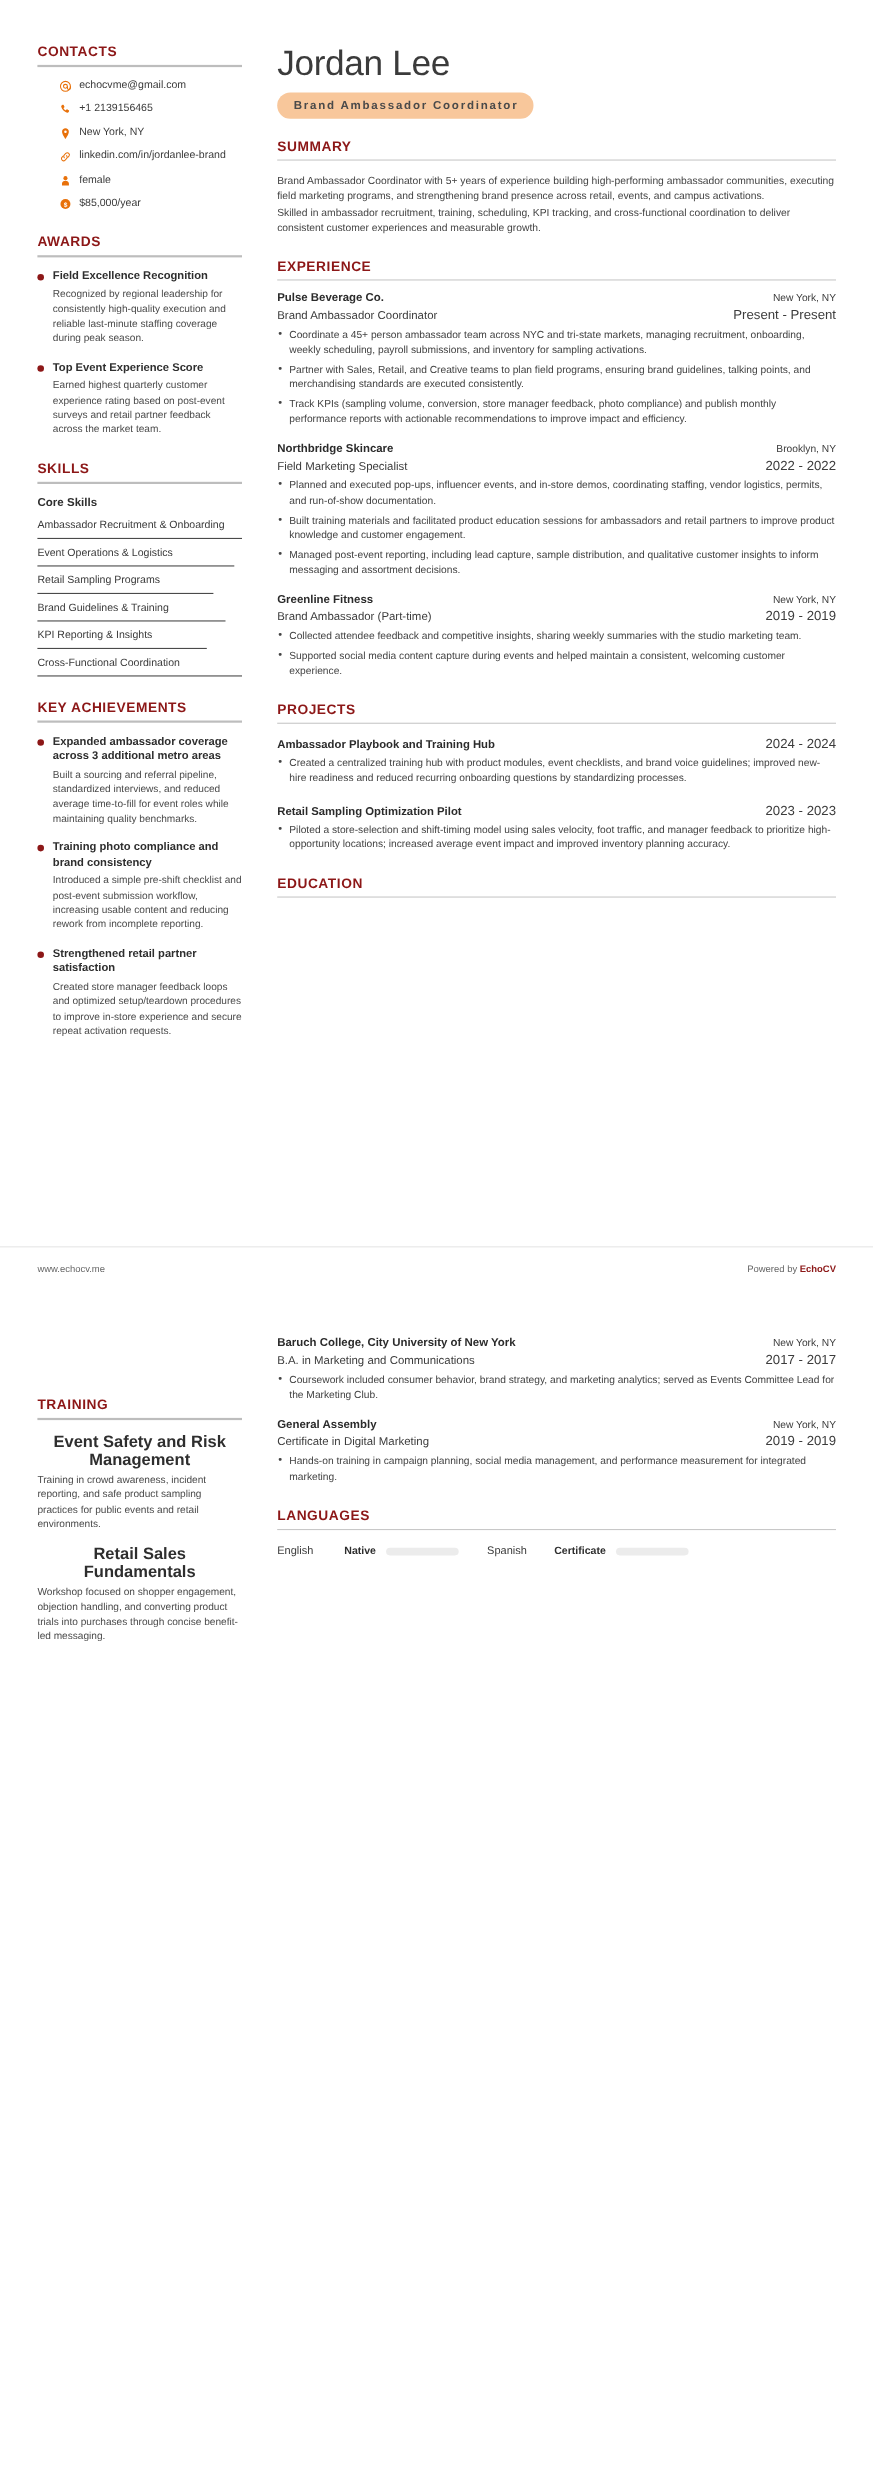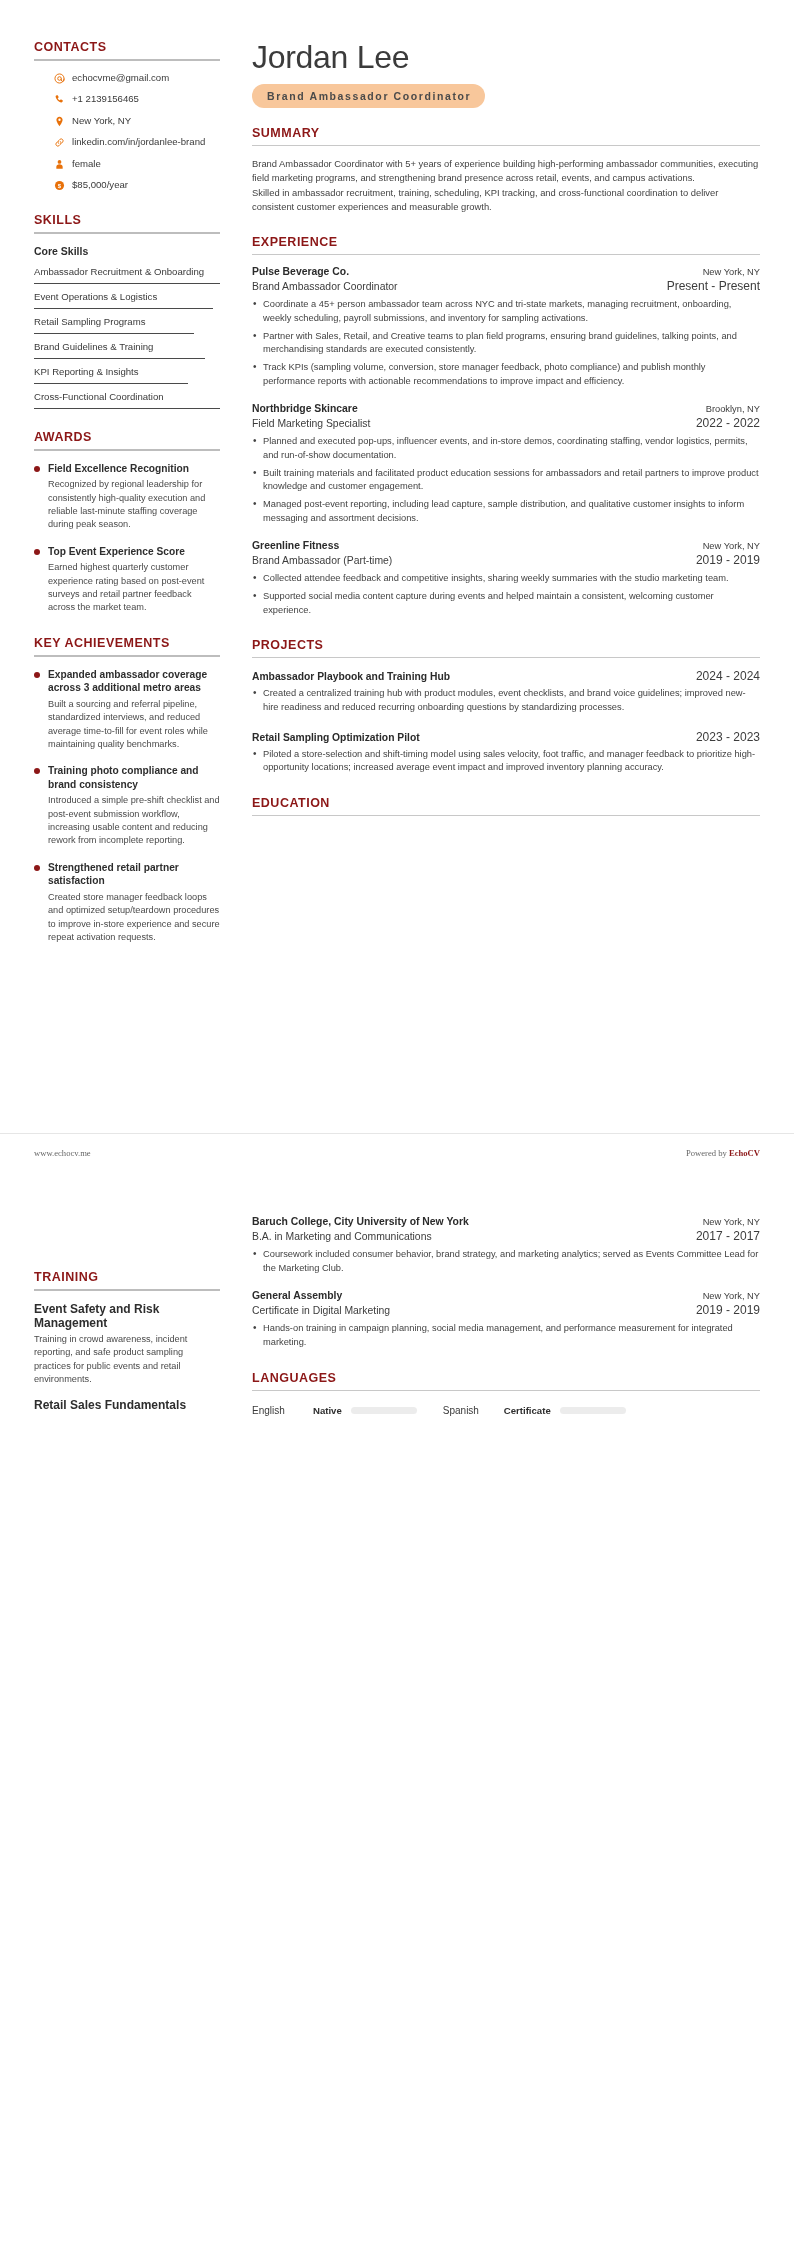--- a/index.html
+++ b/index.html
@@ -112,24 +112,25 @@
     margin-bottom: 3px;
   }
   .bb-desc {
     font-size: 9.2px;
     color: #4a4a4a;
     line-height: 1.45;
   }
 
   
   .train-title {
-    font-size: 12px;
+    font-size: 15px;
     font-weight: bold;
     color: #2e2e2e;
     margin-bottom: 3px;
+    text-align: center;
   }
   .train-desc {
     font-size: 9.2px;
     color: #4a4a4a;
     line-height: 1.45;
     margin-bottom: 12px;
   }
 
   
   .name {
@@ -253,21 +254,20 @@
     position: relative;
     width: 794px;
     padding: 14px 34px 16px 34px;
     display: flex;
     justify-content: space-between;
     align-items: center;
     font-size: 8.6px;
     color: #666666;
     border-top: 1px solid #e6e6e6;
     margin-top: 10px;
-    font-family: Liberation Serif, serif;
   }
   .footer .brand { color: #666666; }
   .footer .brand b { color: #8C1717; }
   .page-gap { height: 14px; background: #ffffff; }
 </style>
 <style>#sk0:after{width:100%;}</style><style>#sk1:after{width:96%;}</style><style>#sk2:after{width:86%;}</style><style>#sk3:after{width:92%;}</style><style>#sk4:after{width:83%;}</style><style>#sk5:after{width:100%;}</style></head>
 <body>
 
 <div class="page">
   <div class="sheet">
@@ -328,58 +328,58 @@
         </div>
 
         <div class="contact-row">
           <span class="cicon">
             <svg width="11" height="11" viewBox="0 0 16 16">
               <circle cx="8" cy="8" r="6.6" fill="#E8710A"></circle>
               <text x="8" y="11.4" font-size="8.6" font-family="Liberation Sans, sans-serif" fill="#ffffff" text-anchor="middle" font-weight="bold">$</text>
             </svg>
           </span>
           <span class="contact-txt">$85,000/year</span>
+        </div>
+      </div>
+
+      <div class="sec">
+        <div class="sec-head">AWARDS</div>
+        <div class="sec-rule"></div>
+
+        <div class="bullet-block">
+          <span class="dot"></span>
+          <div class="bb-body">
+            <div class="bb-title">Field Excellence Recognition</div>
+            <div class="bb-desc">Recognized by regional leadership for consistently high-quality execution and reliable last-minute staffing coverage during peak season.</div>
+          </div>
+        </div>
+        <div class="bullet-block">
+          <span class="dot"></span>
+          <div class="bb-body">
+            <div class="bb-title">Top Event Experience Score</div>
+            <div class="bb-desc">Earned highest quarterly customer experience rating based on post-event surveys and retail partner feedback across the market team.</div>
+          </div>
         </div>
       </div>
 
       <div class="sec">
         <div class="sec-head">SKILLS</div>
         <div class="sec-rule"></div>
         <div class="skills-sub">Core Skills</div>
         <div>
           <div class="skill-item" id="sk0">Ambassador Recruitment &amp; Onboarding</div>
           <div class="skill-item" id="sk1">Event Operations &amp; Logistics</div>
           <div class="skill-item" id="sk2">Retail Sampling Programs</div>
           <div class="skill-item" id="sk3">Brand Guidelines &amp; Training</div>
           <div class="skill-item" id="sk4">KPI Reporting &amp; Insights</div>
           <div class="skill-item" id="sk5">Cross-Functional Coordination</div>
         </div>
       </div>
 
       <div class="sec">
-        <div class="sec-head">AWARDS</div>
-        <div class="sec-rule"></div>
-
-        <div class="bullet-block">
-          <span class="dot"></span>
-          <div class="bb-body">
-            <div class="bb-title">Field Excellence Recognition</div>
-            <div class="bb-desc">Recognized by regional leadership for consistently high-quality execution and reliable last-minute staffing coverage during peak season.</div>
-          </div>
-        </div>
-        <div class="bullet-block">
-          <span class="dot"></span>
-          <div class="bb-body">
-            <div class="bb-title">Top Event Experience Score</div>
-            <div class="bb-desc">Earned highest quarterly customer experience rating based on post-event surveys and retail partner feedback across the market team.</div>
-          </div>
-        </div>
-      </div>
-
-      <div class="sec">
         <div class="sec-head">KEY ACHIEVEMENTS</div>
         <div class="sec-rule"></div>
 
         <div class="bullet-block">
           <span class="dot"></span>
           <div class="bb-body">
             <div class="bb-title">Expanded ambassador coverage across 3 additional metro areas</div>
             <div class="bb-desc">Built a sourcing and referral pipeline, standardized interviews, and reduced average time-to-fill for event roles while maintaining quality benchmarks.</div>
           </div>
         </div>
@@ -518,20 +518,21 @@
       <div class="sec">
         <div class="sec-head">TRAINING</div>
         <div class="sec-rule"></div>
 
         <div>
           <div class="train-title">Event Safety and Risk Management</div>
           <div class="train-desc">Training in crowd awareness, incident reporting, and safe product sampling practices for public events and retail environments.</div>
         </div>
         <div>
           <div class="train-title">Retail Sales Fundamentals</div>
+          <div class="train-desc">Workshop focused on shopper engagement, objection handling, and converting product trials into purchases through concise benefit-led messaging.</div>
         </div>
       </div>
     </div>
 
     <div class="col-right">
 
       <div class="sec">
         <div class="entry">
           <div class="entry-row">
             <span class="org">Baruch College, City University of New York</span>

